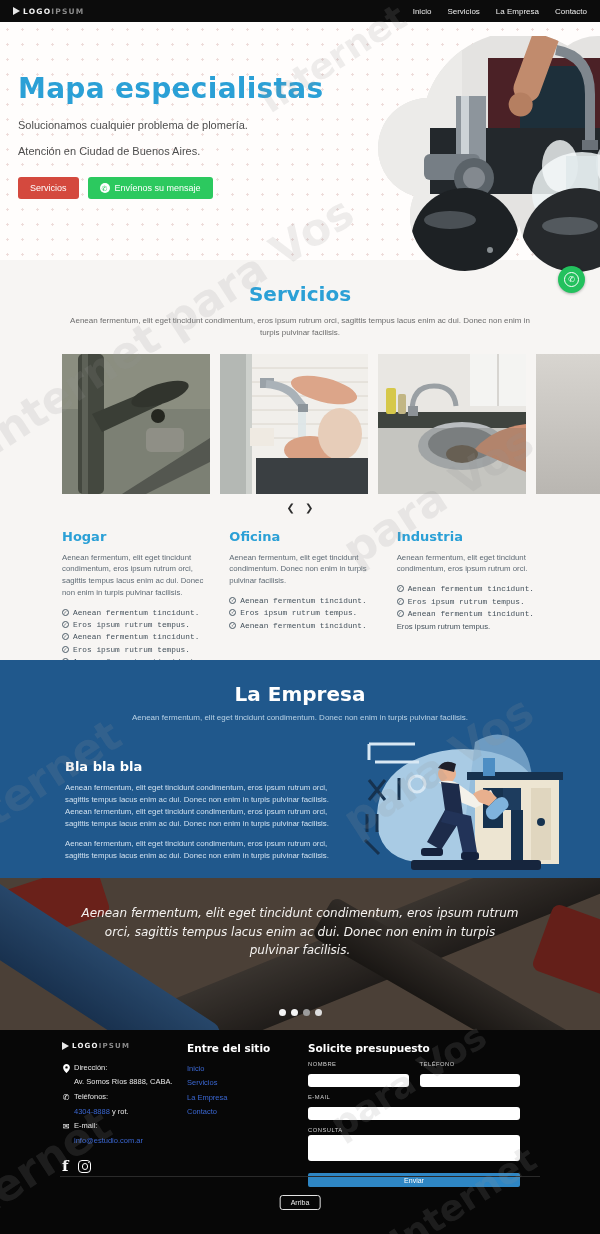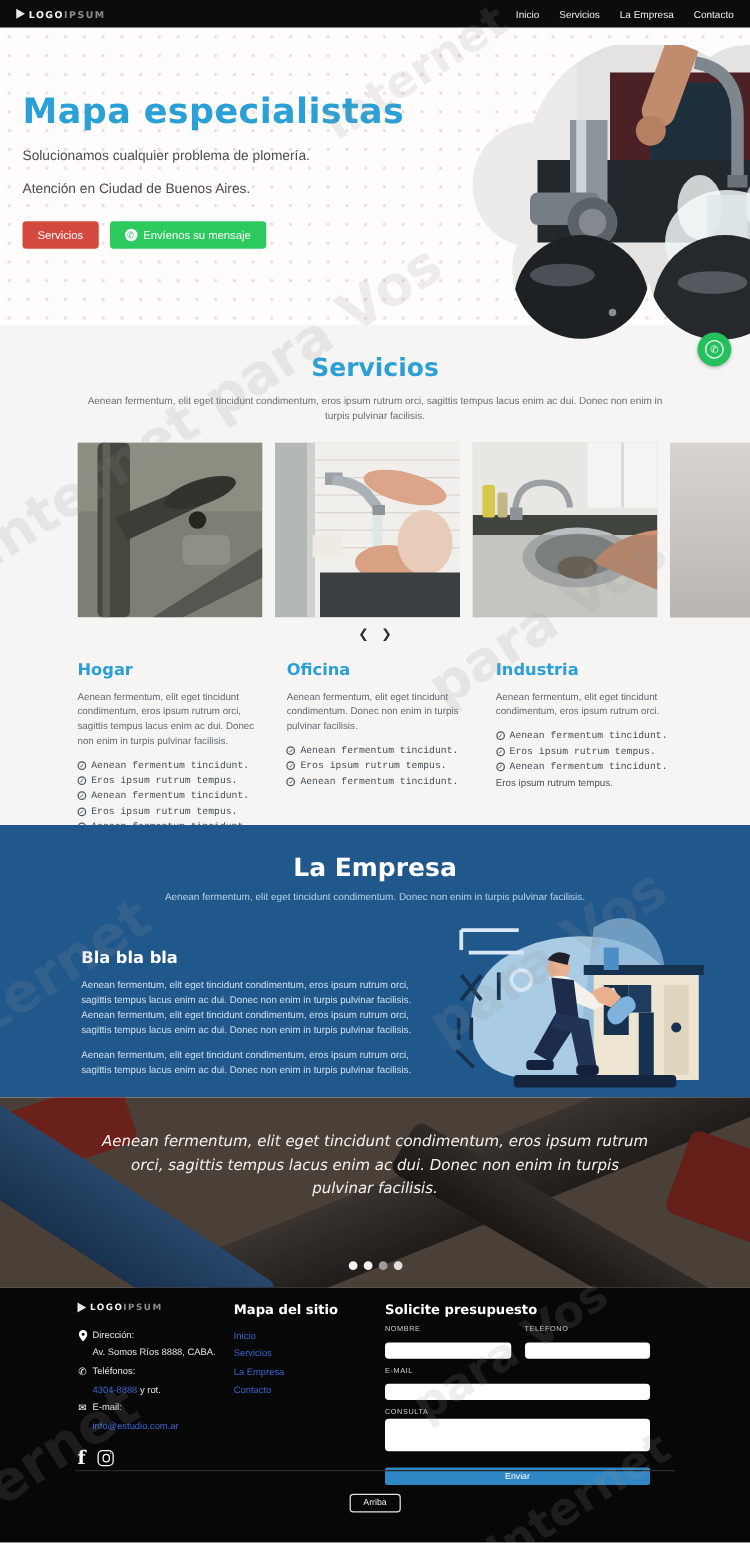--- a/index.html
+++ b/index.html
@@ -423,21 +423,21 @@
         </div>
         <div class="f-ind"><a class="f-link">info@estudio.com.ar</a></div>
       </div>
       <div class="f-social">
         <span class="fb">f</span>
         <span class="ig"></span>
       </div>
     </div>
 
     <div class="f-mid">
-      <div class="f-h">Mapa del sitio</div>
+      <div class="f-h">Entre del sitio</div>
       <ul class="f-map">
         <li>Inicio</li>
         <li>Servicios</li>
         <li>La Empresa</li>
         <li>Contacto</li>
       </ul>
     </div>
 
     <div class="f-form">
       <div class="f-h">Solicite presupuesto</div>

